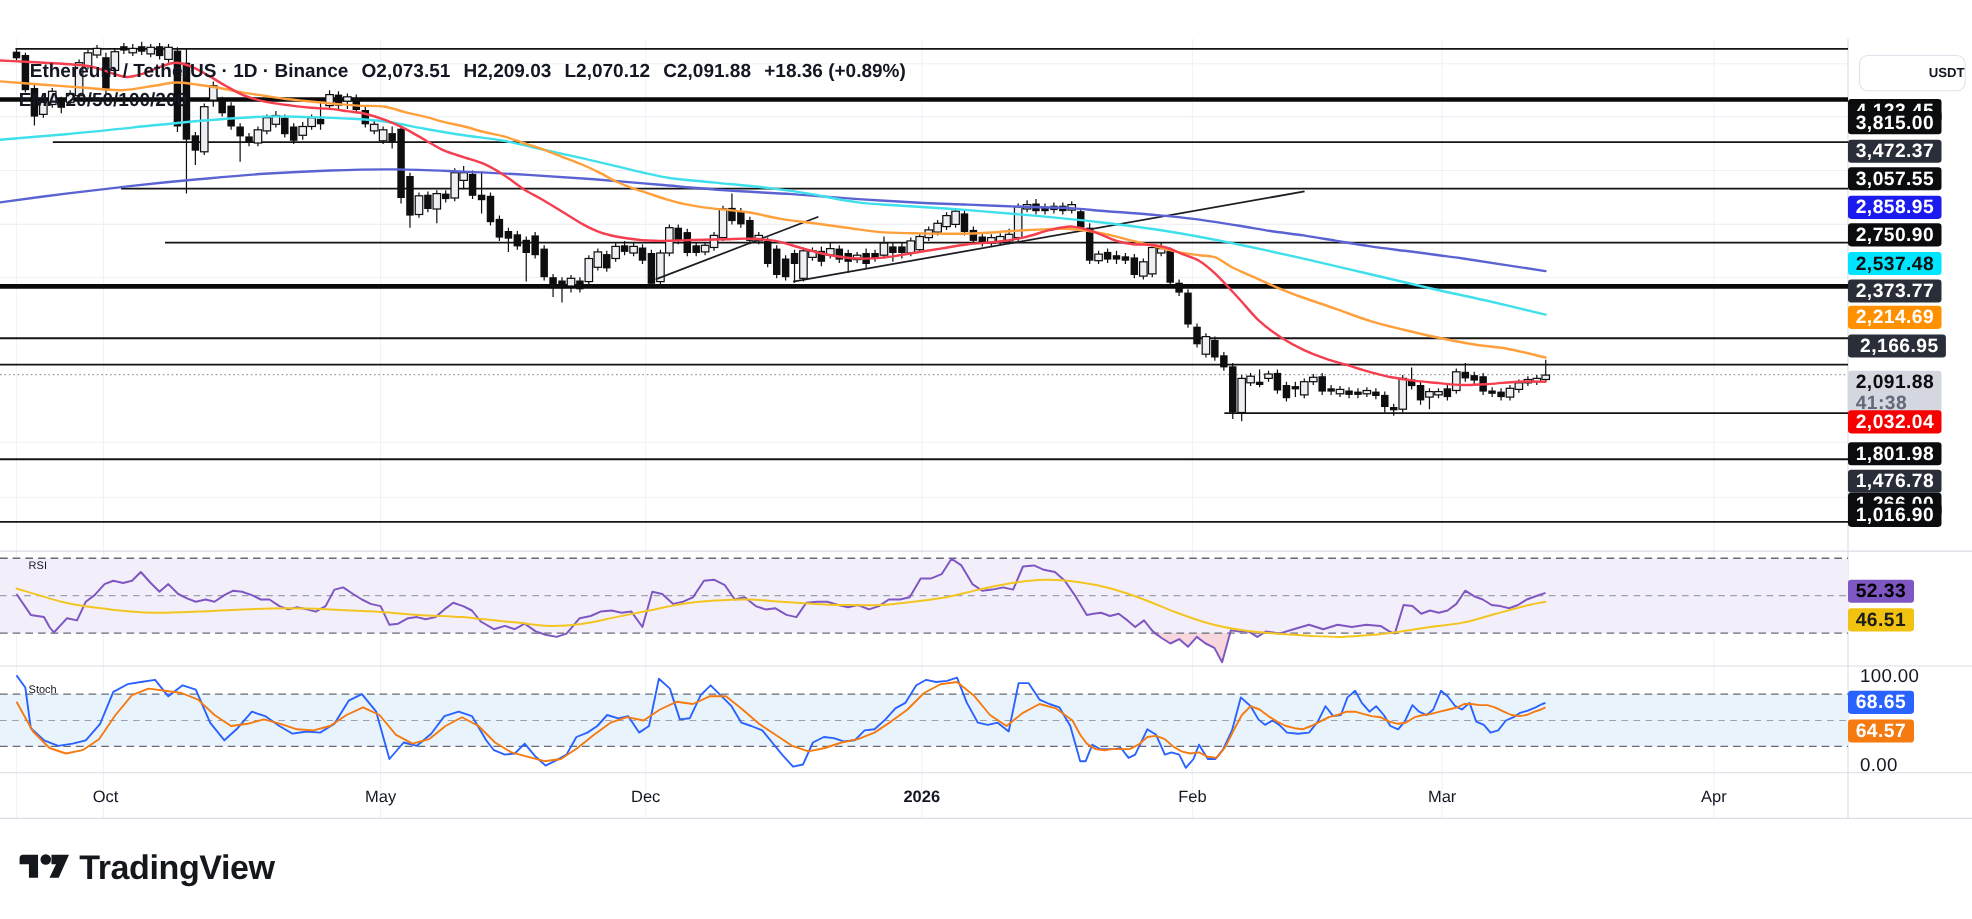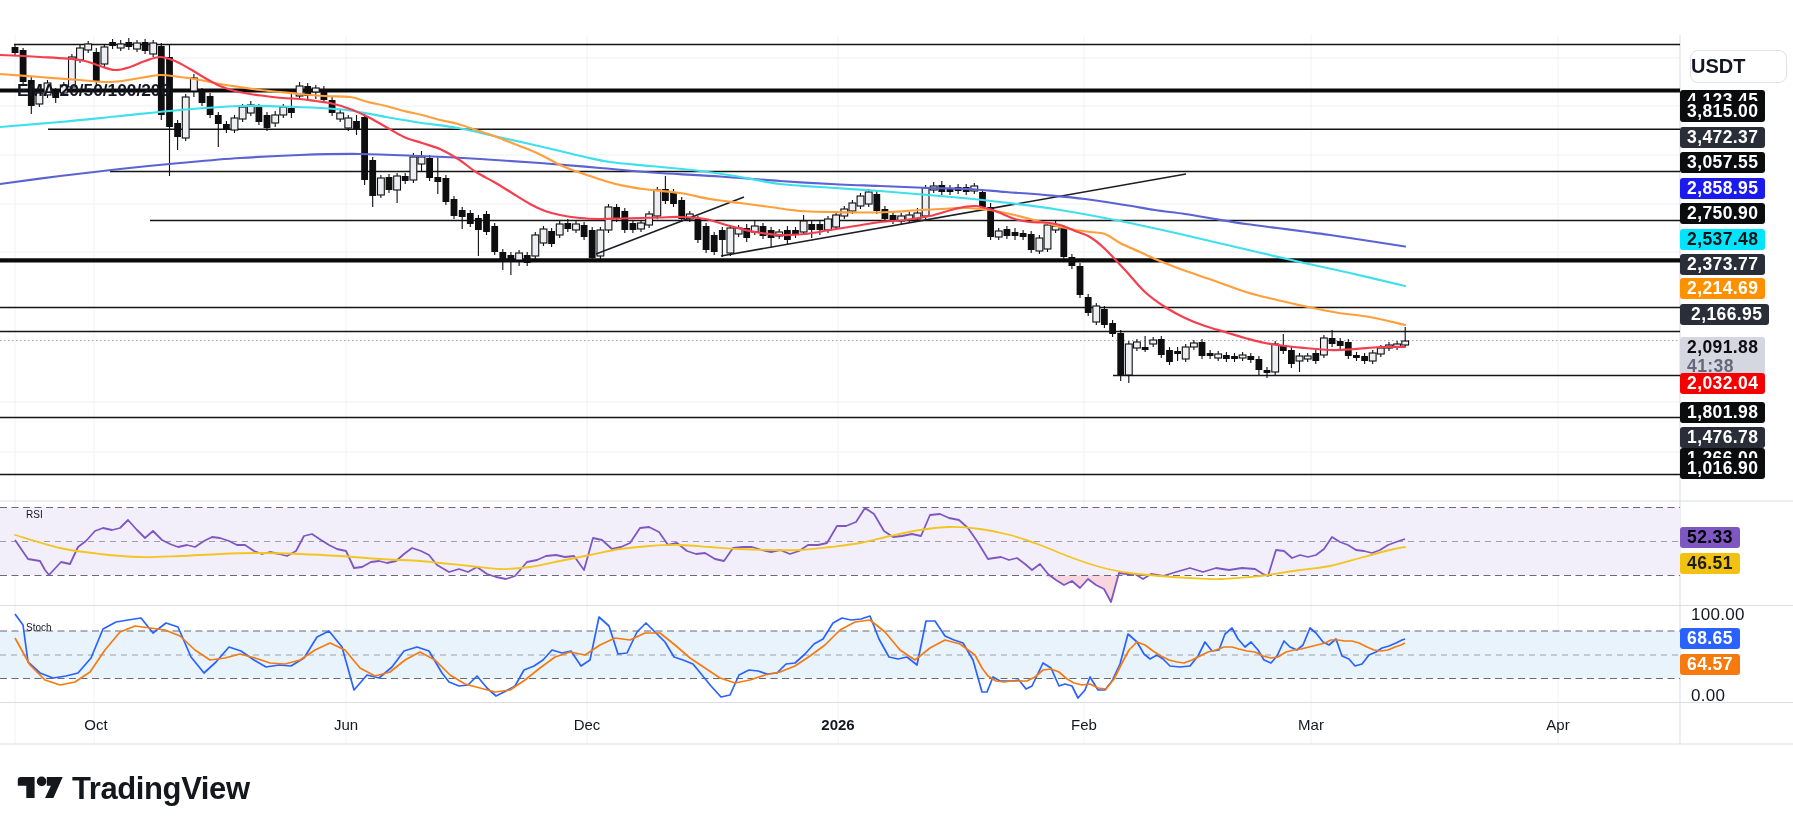--- a/index.html
+++ b/index.html
@@ -2,21 +2,21 @@
 <html><head><meta charset="utf-8">
 <style>
 * { margin:0; padding:0; box-sizing:border-box; }
 html,body { width:1793px; height:835px; background:#fff; font-family:"Liberation Sans", sans-serif; overflow:hidden; }
 #page { position:relative; width:1793px; height:835px; }
 #chart { position:absolute; left:0; top:0; }
 .title { position:absolute; left:15px; top:13px; font-size:18px; font-weight:700; color:#0d0e11; letter-spacing:-0.35px; }
 .legend1 { position:absolute; left:27px; top:54px; font-size:17.3px; font-weight:700; color:#131722; }
 .legend1 span { margin-left:12px; }
 .legend2 { position:absolute; left:17px; top:80px; font-size:17.3px; font-weight:700; color:#131722; letter-spacing:0px; }
-.usdt { position:absolute; left:1690px; top:50px; width:97px; height:33px; border:1.5px solid #dfe2ea; border-radius:8px; text-align:left; line-height:30px; font-size:20px; font-weight:700; color:#131722; background:#fff; }
+.usdt { position:absolute; left:1690px; top:50px; width:97px; height:33px; border:1.5px solid #dfe2ea; border-radius:8px; text-align:right; line-height:30px; font-size:12px; font-weight:700; color:#131722; background:#fff; }
 .plbl { position:absolute; left:1680px; padding:0 7px; height:21px; line-height:21px; font-size:17.5px; font-weight:700; border-radius:3px; white-space:nowrap; letter-spacing:0.4px; }
 .ptxt { position:absolute; left:1691px; height:21px; line-height:21px; font-size:17px; font-weight:500; color:#131722; letter-spacing:0.3px; }
 .tlbl { position:absolute; top:716px; transform:translateX(-50%); font-size:15px; font-weight:500; color:#131722; }
 .paneLbl { position:absolute; font-size:10px; font-weight:500; color:#131722; }
 </style></head>
 <body>
 <div id="page">
 <div id="chart"><svg width="1793" height="835" viewBox="0 0 1793 835" xmlns="http://www.w3.org/2000/svg">
         <line x1="0" y1="58" x2="1680" y2="58" stroke="#eef0f6" stroke-width="1"></line>
         <line x1="0" y1="106" x2="1680" y2="106" stroke="#eef0f6" stroke-width="1"></line>
@@ -236,20 +236,21 @@
         <line x1="721" y1="256" x2="1186" y2="174" stroke="#1c1e24" stroke-width="1.6"></line>
         <path d="M0.0 184.0C10.0 182.7 40.0 178.5 60.0 176.0C80.0 173.5 100.0 171.2 120.0 169.0C140.0 166.8 160.0 164.8 180.0 163.0C200.0 161.2 220.0 159.3 240.0 158.0C260.0 156.7 280.0 155.7 300.0 155.0C320.0 154.3 340.0 153.8 360.0 154.0C380.0 154.2 400.0 155.2 420.0 156.0C440.0 156.8 460.0 157.8 480.0 159.0C500.0 160.2 520.0 161.5 540.0 163.0C560.0 164.5 580.0 166.3 600.0 168.0C620.0 169.7 640.0 171.6 660.0 173.0C680.0 174.4 700.0 175.2 720.0 176.5C740.0 177.8 760.0 179.7 780.0 181.0C800.0 182.3 823.3 183.7 840.0 184.5C856.7 185.3 865.0 185.4 880.0 186.0C895.0 186.6 915.3 187.5 930.0 188.0C944.7 188.5 955.3 188.3 968.0 189.0C980.7 189.7 993.2 191.0 1006.0 192.0C1018.8 193.0 1031.8 193.8 1045.0 195.0C1058.2 196.2 1071.7 197.3 1085.0 199.0C1098.3 200.7 1113.3 203.2 1125.0 205.0C1136.7 206.8 1145.0 208.5 1155.0 210.0C1165.0 211.5 1175.0 212.5 1185.0 214.0C1195.0 215.5 1204.8 217.3 1215.0 219.0C1225.2 220.7 1235.7 222.5 1246.0 224.0C1256.3 225.5 1266.7 226.7 1277.0 228.0C1287.3 229.3 1299.2 230.8 1308.0 232.0C1316.8 233.2 1313.8 232.6 1330.0 235.0C1346.2 237.4 1392.5 244.6 1405.0 246.5" stroke="#5b63d3" stroke-width="2.2" fill="none" opacity="1.0" stroke-linejoin="round" stroke-linecap="round"></path>
         <path d="M0.0 127.0C10.0 126.2 40.0 123.8 60.0 122.0C80.0 120.2 100.0 118.0 120.0 116.0C140.0 114.0 160.0 111.7 180.0 110.0C200.0 108.3 223.3 106.6 240.0 106.0C256.7 105.4 266.7 106.2 280.0 106.5C293.3 106.8 308.3 107.3 320.0 108.0C331.7 108.7 339.0 109.0 350.0 110.5C361.0 112.0 374.0 114.9 386.0 117.0C398.0 119.1 410.0 121.2 422.0 123.0C434.0 124.8 446.0 125.8 458.0 128.0C470.0 130.2 482.0 133.3 494.0 136.0C506.0 138.7 519.0 141.5 530.0 144.0C541.0 146.5 550.8 148.8 560.0 151.0C569.2 153.2 576.7 155.2 585.0 157.0C593.3 158.8 599.2 160.5 610.0 162.0C620.8 163.5 635.0 164.5 650.0 166.0C665.0 167.5 685.8 169.3 700.0 171.0C714.2 172.7 721.7 173.8 735.0 176.0C748.3 178.2 765.8 182.2 780.0 184.0C794.2 185.8 803.3 185.8 820.0 187.0C836.7 188.2 860.0 189.5 880.0 191.0C900.0 192.5 920.0 194.2 940.0 196.0C960.0 197.8 980.0 199.7 1000.0 202.0C1020.0 204.3 1040.0 206.8 1060.0 210.0C1080.0 213.2 1100.0 217.0 1120.0 221.0C1140.0 225.0 1160.0 229.5 1180.0 234.0C1200.0 238.5 1220.0 243.3 1240.0 248.0C1260.0 252.7 1281.7 257.8 1300.0 262.0C1318.3 266.2 1332.5 269.0 1350.0 273.0C1367.5 277.0 1395.8 283.8 1405.0 286.0" stroke="#3fe0ec" stroke-width="2.2" fill="none" opacity="1.0" stroke-linejoin="round" stroke-linecap="round"></path>
         <path d="M0.0 74.0C6.7 74.5 26.7 76.0 40.0 77.0C53.3 78.0 68.3 79.2 80.0 80.0C91.7 80.8 100.0 82.3 110.0 82.0C120.0 81.7 131.7 79.2 140.0 78.0C148.3 76.8 153.3 75.2 160.0 75.0C166.7 74.8 173.3 76.2 180.0 77.0C186.7 77.8 193.3 78.8 200.0 80.0C206.7 81.2 213.3 82.8 220.0 84.0C226.7 85.2 233.3 86.0 240.0 87.0C246.7 88.0 253.3 89.2 260.0 90.0C266.7 90.8 273.3 91.3 280.0 92.0C286.7 92.7 292.5 93.3 300.0 94.0C307.5 94.7 316.7 95.5 325.0 96.0C333.3 96.5 342.8 96.0 350.0 97.0C357.2 98.0 362.0 100.5 368.0 102.0C374.0 103.5 380.0 104.5 386.0 106.0C392.0 107.5 398.0 109.5 404.0 111.0C410.0 112.5 416.0 113.5 422.0 115.0C428.0 116.5 434.0 118.5 440.0 120.0C446.0 121.5 452.0 122.3 458.0 124.0C464.0 125.7 470.0 128.0 476.0 130.0C482.0 132.0 488.0 133.8 494.0 136.0C500.0 138.2 506.0 140.7 512.0 143.0C518.0 145.3 524.5 147.7 530.0 150.0C535.5 152.3 540.0 154.5 545.0 157.0C550.0 159.5 555.0 162.7 560.0 165.0C565.0 167.3 570.0 169.2 575.0 171.0C580.0 172.8 585.0 174.3 590.0 176.0C595.0 177.7 600.0 179.5 605.0 181.0C610.0 182.5 613.7 183.7 620.0 185.0C626.3 186.3 633.0 187.7 643.0 189.0C653.0 190.3 668.8 191.3 680.0 193.0C691.2 194.7 700.0 197.3 710.0 199.0C720.0 200.7 730.0 201.7 740.0 203.0C750.0 204.3 760.0 205.7 770.0 207.0C780.0 208.3 790.0 210.2 800.0 211.0C810.0 211.8 820.0 211.8 830.0 212.0C840.0 212.2 850.0 212.5 860.0 212.5C870.0 212.5 880.0 212.4 890.0 212.0C900.0 211.6 910.0 210.6 920.0 210.0C930.0 209.4 942.0 208.8 950.0 208.5C958.0 208.2 961.3 207.8 968.0 208.0C974.7 208.2 983.0 209.0 990.0 210.0C997.0 211.0 1003.3 212.5 1010.0 214.0C1016.7 215.5 1023.3 217.3 1030.0 219.0C1036.7 220.7 1043.3 222.3 1050.0 224.0C1056.7 225.7 1063.3 227.7 1070.0 229.0C1076.7 230.3 1084.2 231.2 1090.0 232.0C1095.8 232.8 1100.0 232.2 1105.0 234.0C1110.0 235.8 1114.2 240.0 1120.0 243.0C1125.8 246.0 1133.3 249.0 1140.0 252.0C1146.7 255.0 1152.8 258.0 1160.0 261.0C1167.2 264.0 1173.8 266.7 1183.0 270.0C1192.2 273.3 1204.5 277.3 1215.0 281.0C1225.5 284.7 1235.7 288.8 1246.0 292.0C1256.3 295.2 1266.7 297.5 1277.0 300.0C1287.3 302.5 1297.7 304.8 1308.0 307.0C1318.3 309.2 1328.7 311.3 1339.0 313.0C1349.3 314.7 1359.0 315.0 1370.0 317.0C1381.0 319.0 1399.2 323.7 1405.0 325.0" stroke="#ffa03c" stroke-width="2.2" fill="none" opacity="1.0" stroke-linejoin="round" stroke-linecap="round"></path>
         <path d="M0.0 55.0C6.7 55.3 26.7 56.2 40.0 57.0C53.3 57.8 70.0 58.5 80.0 60.0C90.0 61.5 94.2 64.3 100.0 66.0C105.8 67.7 110.0 69.8 115.0 70.0C120.0 70.2 125.0 68.5 130.0 67.0C135.0 65.5 140.0 62.7 145.0 61.0C150.0 59.3 155.0 57.0 160.0 57.0C165.0 57.0 170.0 59.0 175.0 61.0C180.0 63.0 185.0 66.2 190.0 69.0C195.0 71.8 200.0 75.2 205.0 78.0C210.0 80.8 215.0 83.8 220.0 86.0C225.0 88.2 230.0 89.7 235.0 91.0C240.0 92.3 245.0 93.2 250.0 94.0C255.0 94.8 259.5 95.3 265.0 96.0C270.5 96.7 277.2 97.5 283.0 98.0C288.8 98.5 294.7 98.5 300.0 99.0C305.3 99.5 310.0 100.3 315.0 101.0C320.0 101.7 324.2 101.7 330.0 103.0C335.8 104.3 343.7 106.7 350.0 109.0C356.3 111.3 362.0 114.0 368.0 117.0C374.0 120.0 380.0 123.7 386.0 127.0C392.0 130.3 398.0 134.3 404.0 137.0C410.0 139.7 416.0 141.0 422.0 143.0C428.0 145.0 434.0 146.3 440.0 149.0C446.0 151.7 452.0 155.2 458.0 159.0C464.0 162.8 470.0 168.2 476.0 172.0C482.0 175.8 488.0 178.5 494.0 182.0C500.0 185.5 506.0 189.3 512.0 193.0C518.0 196.7 524.5 201.0 530.0 204.0C535.5 207.0 540.0 209.2 545.0 211.0C550.0 212.8 554.2 213.8 560.0 215.0C565.8 216.2 573.3 217.3 580.0 218.0C586.7 218.7 593.3 218.9 600.0 219.0C606.7 219.1 613.3 218.7 620.0 218.5C626.7 218.3 633.3 218.2 640.0 218.0C646.7 217.8 653.3 217.7 660.0 217.5C666.7 217.3 672.5 216.8 680.0 217.0C687.5 217.2 696.7 217.5 705.0 219.0C713.3 220.5 721.7 223.8 730.0 226.0C738.3 228.2 746.7 230.5 755.0 232.0C763.3 233.5 771.7 234.7 780.0 235.0C788.3 235.3 796.7 234.8 805.0 234.0C813.3 233.2 821.7 231.3 830.0 230.0C838.3 228.7 846.7 227.3 855.0 226.0C863.3 224.7 871.7 223.0 880.0 222.0C888.3 221.0 896.7 221.0 905.0 220.0C913.3 219.0 921.7 217.8 930.0 216.0C938.3 214.2 947.5 210.7 955.0 209.0C962.5 207.3 968.3 205.7 975.0 206.0C981.7 206.3 988.3 208.8 995.0 211.0C1001.7 213.2 1009.2 217.2 1015.0 219.0C1020.8 220.8 1025.0 221.4 1030.0 222.0C1035.0 222.6 1040.0 222.0 1045.0 222.5C1050.0 223.0 1055.0 223.6 1060.0 225.0C1065.0 226.4 1070.0 229.0 1075.0 231.0C1080.0 233.0 1085.0 234.0 1090.0 237.0C1095.0 240.0 1099.2 243.5 1105.0 249.0C1110.8 254.5 1118.3 262.8 1125.0 270.0C1131.7 277.2 1138.3 285.8 1145.0 292.0C1151.7 298.2 1158.3 302.7 1165.0 307.0C1171.7 311.3 1178.3 314.8 1185.0 318.0C1191.7 321.2 1198.3 323.7 1205.0 326.0C1211.7 328.3 1218.3 330.0 1225.0 332.0C1231.7 334.0 1238.3 336.2 1245.0 338.0C1251.7 339.8 1258.3 341.7 1265.0 343.0C1271.7 344.3 1278.3 345.2 1285.0 346.0C1291.7 346.8 1297.5 347.3 1305.0 348.0C1312.5 348.7 1321.7 349.8 1330.0 350.0C1338.3 350.2 1346.7 349.5 1355.0 349.0C1363.3 348.5 1371.7 347.3 1380.0 347.0C1388.3 346.7 1400.8 347.0 1405.0 347.0" stroke="#f53e4e" stroke-width="2.2" fill="none" opacity="1.0" stroke-linejoin="round" stroke-linecap="round"></path>
         <path d="M15.0 540.0L28.0 559.0L40.0 561.0L45.0 570.0L49.0 575.0L61.0 562.0L70.0 564.0L78.0 547.0L86.0 541.0L95.0 531.0L103.0 528.0L112.0 530.0L120.0 528.0L128.0 520.0L137.0 530.0L145.0 538.0L153.0 531.0L162.0 540.0L170.0 544.0L178.0 547.0L187.0 545.0L195.0 547.0L204.0 541.0L212.0 537.0L220.0 538.0L229.0 541.0L237.0 545.0L245.0 545.0L254.0 551.0L262.0 554.0L270.0 552.0L279.0 554.0L287.0 556.0L296.0 551.0L304.0 536.0L312.0 534.0L321.0 540.0L329.0 545.0L337.0 549.0L346.0 551.0L354.0 568.0L362.0 567.0L371.0 562.0L379.0 561.0L387.0 563.0L396.0 561.0L404.0 554.0L412.0 548.0L421.0 551.0L429.0 555.0L437.0 565.0L449.0 572.0L459.0 569.0L468.0 572.0L477.0 567.0L487.0 574.0L496.0 577.0L506.0 579.0L515.0 576.0L527.0 562.0L537.0 560.0L546.0 556.0L556.0 555.0L565.0 557.0L574.0 556.0L584.0 570.0L593.0 538.0L602.0 540.0L612.0 549.0L621.0 547.0L630.0 543.0L640.0 528.0L649.0 527.0L659.0 532.0L668.0 545.0L677.0 543.0L687.0 551.0L696.0 554.0L705.0 553.0L715.0 559.0L724.0 561.0L733.0 548.0L743.0 547.0L752.0 547.0L762.0 550.0L771.0 552.0L780.0 550.0L790.0 554.0L799.0 551.0L808.0 545.0L818.0 545.0L827.0 543.0L837.0 526.0L846.0 526.0L856.0 522.0L865.0 508.0L874.0 514.0L884.0 531.0L893.0 537.0L902.0 536.0L912.0 534.0L921.0 536.0L930.0 515.0L940.0 514.0L949.0 518.0L959.0 520.0L968.0 528.0L977.0 541.0L988.0 559.0L994.0 558.0L1001.0 557.0L1009.0 560.0L1017.0 558.0L1025.0 564.0L1032.0 570.0L1040.0 564.0L1048.0 574.0L1056.0 580.0L1064.0 585.0L1072.0 581.0L1080.0 588.0L1088.0 579.0L1096.0 585.0L1104.0 589.0L1111.0 602.0L1119.0 573.0L1127.0 574.0L1135.0 574.0L1143.0 579.0L1151.0 574.0L1163.0 576.0L1176.0 572.0L1190.0 568.0L1203.0 572.0L1216.0 568.0L1229.0 570.0L1242.0 568.0L1255.0 569.0L1263.0 574.0L1268.0 576.0L1276.0 550.0L1284.0 551.0L1292.0 558.0L1300.0 555.0L1308.0 557.0L1316.0 555.0L1324.0 549.0L1332.0 537.0L1340.0 542.0L1348.0 545.0L1356.0 550.0L1364.0 551.0L1372.0 553.0L1380.0 550.0L1388.0 545.0L1396.0 542.0L1405.0 539.0" stroke="#7e57c2" stroke-width="1.8" fill="none" stroke-linejoin="round"></path>
         <path d="M15.0 535.0C22.5 537.2 45.8 544.8 60.0 548.0C74.2 551.2 86.7 552.5 100.0 554.0C113.3 555.5 126.7 556.7 140.0 557.0C153.3 557.3 166.7 556.5 180.0 556.0C193.3 555.5 206.7 554.5 220.0 554.0C233.3 553.5 246.7 553.0 260.0 553.0C273.3 553.0 286.7 553.5 300.0 554.0C313.3 554.5 326.7 555.2 340.0 556.0C353.3 556.8 366.7 558.2 380.0 559.0C393.3 559.8 410.0 560.3 420.0 561.0C430.0 561.7 431.7 562.2 440.0 563.0C448.3 563.8 460.0 565.0 470.0 566.0C480.0 567.0 490.0 568.8 500.0 569.0C510.0 569.2 520.0 568.3 530.0 567.0C540.0 565.7 550.0 563.0 560.0 561.0C570.0 559.0 580.0 557.0 590.0 555.0C600.0 553.0 610.0 550.5 620.0 549.0C630.0 547.5 640.0 546.7 650.0 546.0C660.0 545.3 670.0 544.8 680.0 545.0C690.0 545.2 700.0 546.3 710.0 547.0C720.0 547.7 730.0 548.5 740.0 549.0C750.0 549.5 760.0 549.8 770.0 550.0C780.0 550.2 790.0 550.5 800.0 550.0C810.0 549.5 820.0 548.2 830.0 547.0C840.0 545.8 850.0 544.8 860.0 543.0C870.0 541.2 880.0 538.2 890.0 536.0C900.0 533.8 910.0 531.5 920.0 530.0C930.0 528.5 940.0 527.2 950.0 527.0C960.0 526.8 970.0 527.7 980.0 529.0C990.0 530.3 1000.0 532.3 1010.0 535.0C1020.0 537.7 1030.0 541.3 1040.0 545.0C1050.0 548.7 1060.0 553.3 1070.0 557.0C1080.0 560.7 1090.0 564.3 1100.0 567.0C1110.0 569.7 1120.0 571.5 1130.0 573.0C1140.0 574.5 1150.0 575.2 1160.0 576.0C1170.0 576.8 1180.0 577.5 1190.0 578.0C1200.0 578.5 1210.0 579.2 1220.0 579.0C1230.0 578.8 1242.0 577.7 1250.0 577.0C1258.0 576.3 1259.7 576.2 1268.0 575.0C1276.3 573.8 1289.7 571.5 1300.0 570.0C1310.3 568.5 1320.0 568.0 1330.0 566.0C1340.0 564.0 1350.0 560.7 1360.0 558.0C1370.0 555.3 1382.5 551.8 1390.0 550.0C1397.5 548.2 1402.5 547.5 1405.0 547.0" stroke="#f3c521" stroke-width="1.8" fill="none" opacity="1.0" stroke-linejoin="round" stroke-linecap="round"></path>
         <path d="M15.0 614.0L23.0 625.0L28.0 662.0L40.0 673.0L53.0 678.0L66.0 676.0L78.0 673.0L91.0 658.0L103.0 629.0L116.0 622.0L128.0 620.0L141.0 618.0L153.0 633.0L166.0 623.0L178.0 627.0L191.0 657.0L204.0 673.0L216.0 662.0L229.0 647.0L241.0 651.0L254.0 660.0L266.0 667.0L279.0 665.0L291.0 666.0L304.0 658.0L317.0 637.0L329.0 631.0L342.0 647.0L354.0 690.0L367.0 675.0L379.0 678.0L392.0 667.0L404.0 651.0L417.0 647.0L429.0 651.0L442.0 673.0L449.0 682.0L459.0 686.0L468.0 685.0L477.0 676.0L487.0 688.0L496.0 696.0L506.0 691.0L515.0 686.0L524.0 670.0L534.0 666.0L543.0 660.0L552.0 650.0L562.0 653.0L571.0 651.0L581.0 666.0L590.0 660.0L599.0 617.0L609.0 626.0L618.0 654.0L627.0 653.0L637.0 632.0L646.0 623.0L655.0 632.0L665.0 642.0L674.0 657.0L683.0 660.0L693.0 664.0L702.0 675.0L711.0 686.0L721.0 697.0L730.0 695.0L739.0 675.0L749.0 670.0L758.0 671.0L767.0 674.0L777.0 673.0L786.0 664.0L795.0 663.0L805.0 654.0L814.0 644.0L823.0 639.0L833.0 623.0L842.0 618.0L851.0 620.0L861.0 619.0L870.0 616.0L879.0 639.0L889.0 657.0L898.0 659.0L907.0 657.0L917.0 665.0L926.0 621.0L935.0 621.0L945.0 636.0L954.0 640.0L963.0 643.0L973.0 660.0L982.0 692.0L987.0 692.0L993.0 677.0L1000.0 681.0L1006.0 681.0L1013.0 681.0L1019.0 680.0L1026.0 689.0L1032.0 686.0L1043.0 663.0L1051.0 668.0L1059.0 686.0L1065.0 684.0L1072.0 686.0L1078.0 698.0L1085.0 690.0L1090.0 677.0L1098.0 690.0L1105.0 690.0L1112.0 681.0L1120.0 664.0L1128.0 634.0L1137.0 642.0L1144.0 654.0L1150.0 659.0L1157.0 655.0L1163.0 659.0L1170.0 666.0L1180.0 667.0L1190.0 666.0L1198.0 656.0L1205.0 642.0L1212.0 651.0L1219.0 650.0L1225.0 634.0L1232.0 628.0L1238.0 639.0L1245.0 647.0L1251.0 642.0L1258.0 650.0L1264.0 660.0L1271.0 663.0L1277.0 656.0L1284.0 641.0L1290.0 647.0L1297.0 650.0L1303.0 645.0L1310.0 628.0L1316.0 633.0L1323.0 642.0L1329.0 645.0L1336.0 639.0L1342.0 656.0L1349.0 659.0L1355.0 666.0L1362.0 664.0L1369.0 655.0L1376.0 652.0L1382.0 648.0L1389.0 646.0L1396.0 643.0L1402.0 640.0L1405.0 639.0" stroke="#2962ff" stroke-width="1.7" fill="none" stroke-linejoin="round"></path>
         <path d="M15.0 638.0L30.0 665.0L45.0 680.0L60.0 685.0L75.0 682.0L90.0 672.0L105.0 650.0L120.0 632.0L135.0 626.0L150.0 628.0L165.0 630.0L180.0 636.0L195.0 650.0L210.0 660.0L225.0 658.0L240.0 654.0L255.0 658.0L270.0 663.0L285.0 664.0L300.0 660.0L315.0 650.0L330.0 643.0L345.0 650.0L360.0 668.0L375.0 676.0L390.0 672.0L405.0 660.0L420.0 652.0L435.0 660.0L450.0 675.0L465.0 684.0L480.0 688.0L495.0 692.0L510.0 690.0L525.0 680.0L540.0 668.0L555.0 657.0L570.0 652.0L585.0 655.0L600.0 645.0L615.0 638.0L630.0 640.0L645.0 633.0L660.0 633.0L675.0 645.0L690.0 658.0L705.0 668.0L720.0 678.0L735.0 683.0L750.0 680.0L765.0 675.0L780.0 672.0L795.0 666.0L810.0 656.0L825.0 645.0L840.0 630.0L855.0 622.0L870.0 620.0L885.0 632.0L900.0 650.0L915.0 660.0L930.0 648.0L945.0 640.0L960.0 644.0L975.0 655.0L982.0 668.0L988.0 676.0L996.0 681.0L1004.0 682.0L1011.0 681.0L1019.0 681.0L1027.0 681.0L1035.0 677.0L1043.0 670.0L1051.0 669.0L1059.0 672.0L1067.0 679.0L1074.0 683.0L1082.0 685.0L1090.0 684.0L1098.0 688.0L1106.0 689.0L1114.0 679.0L1122.0 663.0L1129.0 650.0L1137.0 642.0L1145.0 645.0L1153.0 651.0L1161.0 656.0L1169.0 660.0L1177.0 662.0L1184.0 663.0L1192.0 660.0L1200.0 656.0L1208.0 652.0L1216.0 650.0L1224.0 647.0L1232.0 647.0L1239.0 649.0L1247.0 651.0L1255.0 652.0L1263.0 656.0L1271.0 658.0L1278.0 657.0L1286.0 652.0L1294.0 650.0L1301.0 649.0L1309.0 647.0L1317.0 645.0L1325.0 643.0L1331.0 640.0L1338.0 640.0L1345.0 641.0L1352.0 641.0L1359.0 643.0L1367.0 647.0L1374.0 650.0L1381.0 651.0L1388.0 650.0L1395.0 647.0L1401.0 645.0L1405.0 643.0" stroke="#f57a10" stroke-width="1.7" fill="none" stroke-linejoin="round"></path>
       </svg></div>
+<div class="legend1">Ethereum / TetherUS · 1D · Binance<span>O2,073.51</span><span>H2,209.03</span><span>L2,070.12</span><span>C2,091.88</span><span>+18.36 (+0.89%)</span></div>
 <div class="legend2">EMA 20/50/100/200</div>
 <div class="usdt">USDT</div>
 <div class="plbl" style="top:90.0px;background:#0b0c0e;color:#fff;">4,123.45</div>
     <div class="plbl" style="top:100.5px;background:#0b0c0e;color:#fff;">3,815.00</div>
     <div class="plbl" style="top:126.5px;background:#2a2e39;color:#fff;">3,472.37</div>
     <div class="plbl" style="top:151.5px;background:#0b0c0e;color:#fff;">3,057.55</div>
     <div class="plbl" style="top:177.5px;background:#1b1bf0;color:#fff;">2,858.95</div>
     <div class="plbl" style="top:202.5px;background:#0b0c0e;color:#fff;">2,750.90</div>
     <div class="plbl" style="top:228.5px;background:#00e5ff;color:#111;">2,537.48</div>
     <div class="plbl" style="top:253.5px;background:#2a2e39;color:#fff;">2,373.77</div>
@@ -261,21 +262,21 @@
     <div class="plbl" style="top:457.5px;background:#0b0c0e;color:#fff;">1,016.90</div>
     <div class="plbl" style="top:337.0px;background:#d4d7df;color:#0c0d10;height:38px;line-height:19px;padding-top:1px;">2,091.88<br><span style="color:#64687a;">41:38</span></div>
     <div class="plbl" style="top:372.5px;background:#f60000;color:#fff;">2,032.04</div>
     <div class="plbl" style="top:526.5px;background:#7e57c2;color:#000000;">52.33</div>
     <div class="plbl" style="top:552.5px;background:#f2c211;color:#1d1d1d;">46.51</div>
     <div class="plbl" style="top:628.0px;background:#2962ff;color:#fff;">68.65</div>
     <div class="plbl" style="top:654.0px;background:#f57a10;color:#fff;">64.57</div>
     <div class="ptxt" style="top:603.5px;">100.00</div>
     <div class="ptxt" style="top:684.5px;">0.00</div>
 <div class="tlbl" style="left:96px;">Oct</div>
-    <div class="tlbl" style="left:346px;">Jun</div>
+    <div class="tlbl" style="left:346px;">May</div>
     <div class="tlbl" style="left:587px;text-align:center;">Dec</div>
     <div class="tlbl" style="left:838px;font-weight:700;">2026</div>
     <div class="tlbl" style="left:1084px;">Feb</div>
     <div class="tlbl" style="left:1311px;">Mar</div>
     <div class="tlbl" style="left:1558px;">Apr</div>
 <div class="paneLbl" style="left:26px;top:509px;">RSI</div>
 <div class="paneLbl" style="left:26px;top:622px;">Stoch</div>
 <svg width="280" height="40" viewBox="0 0 280 40" style="position:absolute;left:16px;top:772px;" xmlns="http://www.w3.org/2000/svg">
 <g fill="#14181d">
 <path d="M1.8 8.2a3.2 3.2 0 0 1 3.2-3.2h13.6v21h-8.3V13.7H1.8z"></path>

